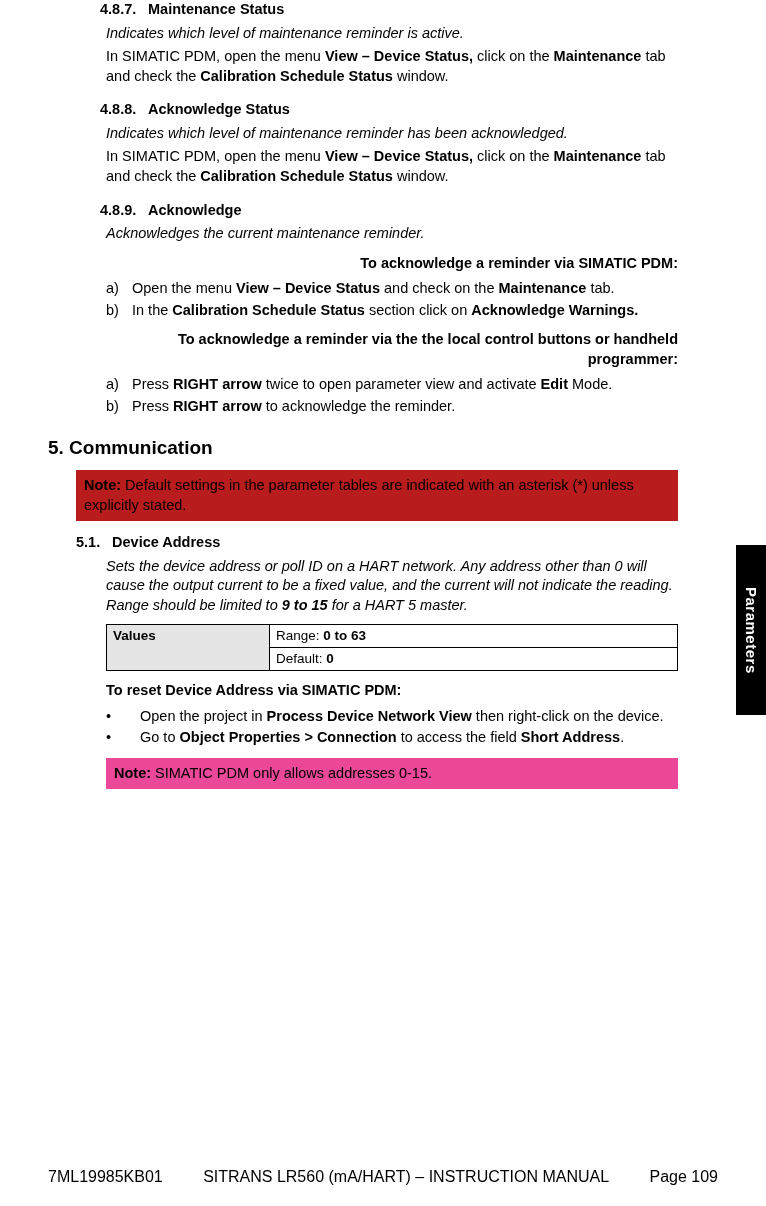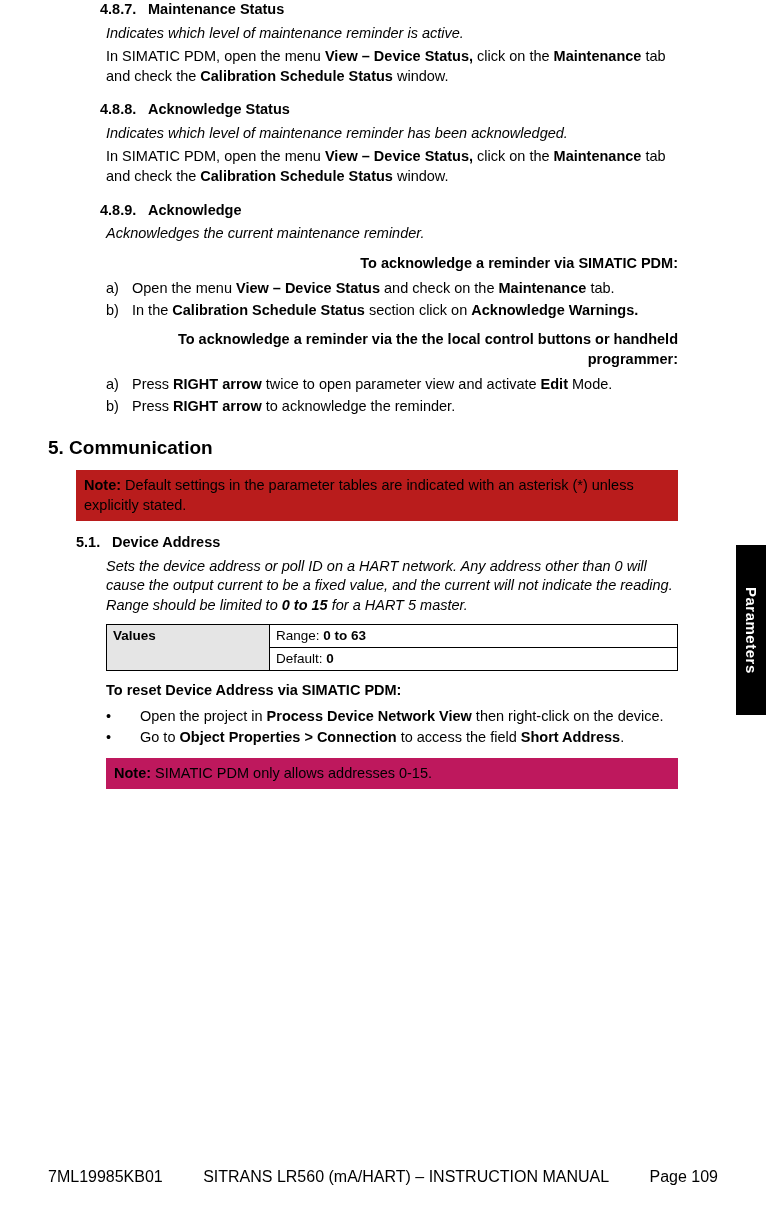--- a/index.html
+++ b/index.html
@@ -88,21 +88,21 @@
     padding-left: 34px;
     text-indent: -34px;
     margin-bottom: 2px;
   }
   ul.bull li .mark {
     display: inline-block;
     width: 34px;
     text-indent: 0;
   }
   .note-box2 {
-    background: #be185d;
+    background: #ec4899;
     margin: 10px 10px 0 30px;
     padding: 6px 8px;
   }
   .side-tab {
     position: absolute;
     right: 0;
     top: 545px;
     width: 30px;
     height: 170px;
     background: #000;
@@ -174,21 +174,21 @@
     <div class="h5">5. Communication</div>
 
     <div class="note-box">
       <span class="note-label">Note:</span><span> Default settings in the parameter tables are indicated with an asterisk (*) unless explicitly stated.</span>
     </div>
 
     <div class="sec-51">
       <span class="sec-num">5.1.</span>
       <span class="sec-title">Device Address</span>
       <div class="desc-51">
-        <span>Sets the device address or poll ID on a HART network. Any address other than 0 will cause the output current to be a fixed value, and the current will not indicate the reading. Range should be limited to </span><span class="bold-italic">0 to 15</span><span> for a HART 5 master.</span>
+        <span>Sets the device address or poll ID on a HART network. Any address other than 0 will cause the output current to be a fixed value, and the current will not indicate the reading. Range should be limited to </span><span class="bold-italic">9 to 15</span><span> for a HART 5 master.</span>
       </div>
 
       <table class="values">
         <tbody>
             <tr>
           <th rowspan="2">Values</th>
           <td><span>Range: </span><span class="bold">0 to 63</span></td>
         </tr>
         <tr>
           <td><span>Default: </span><span class="bold">0</span></td>

